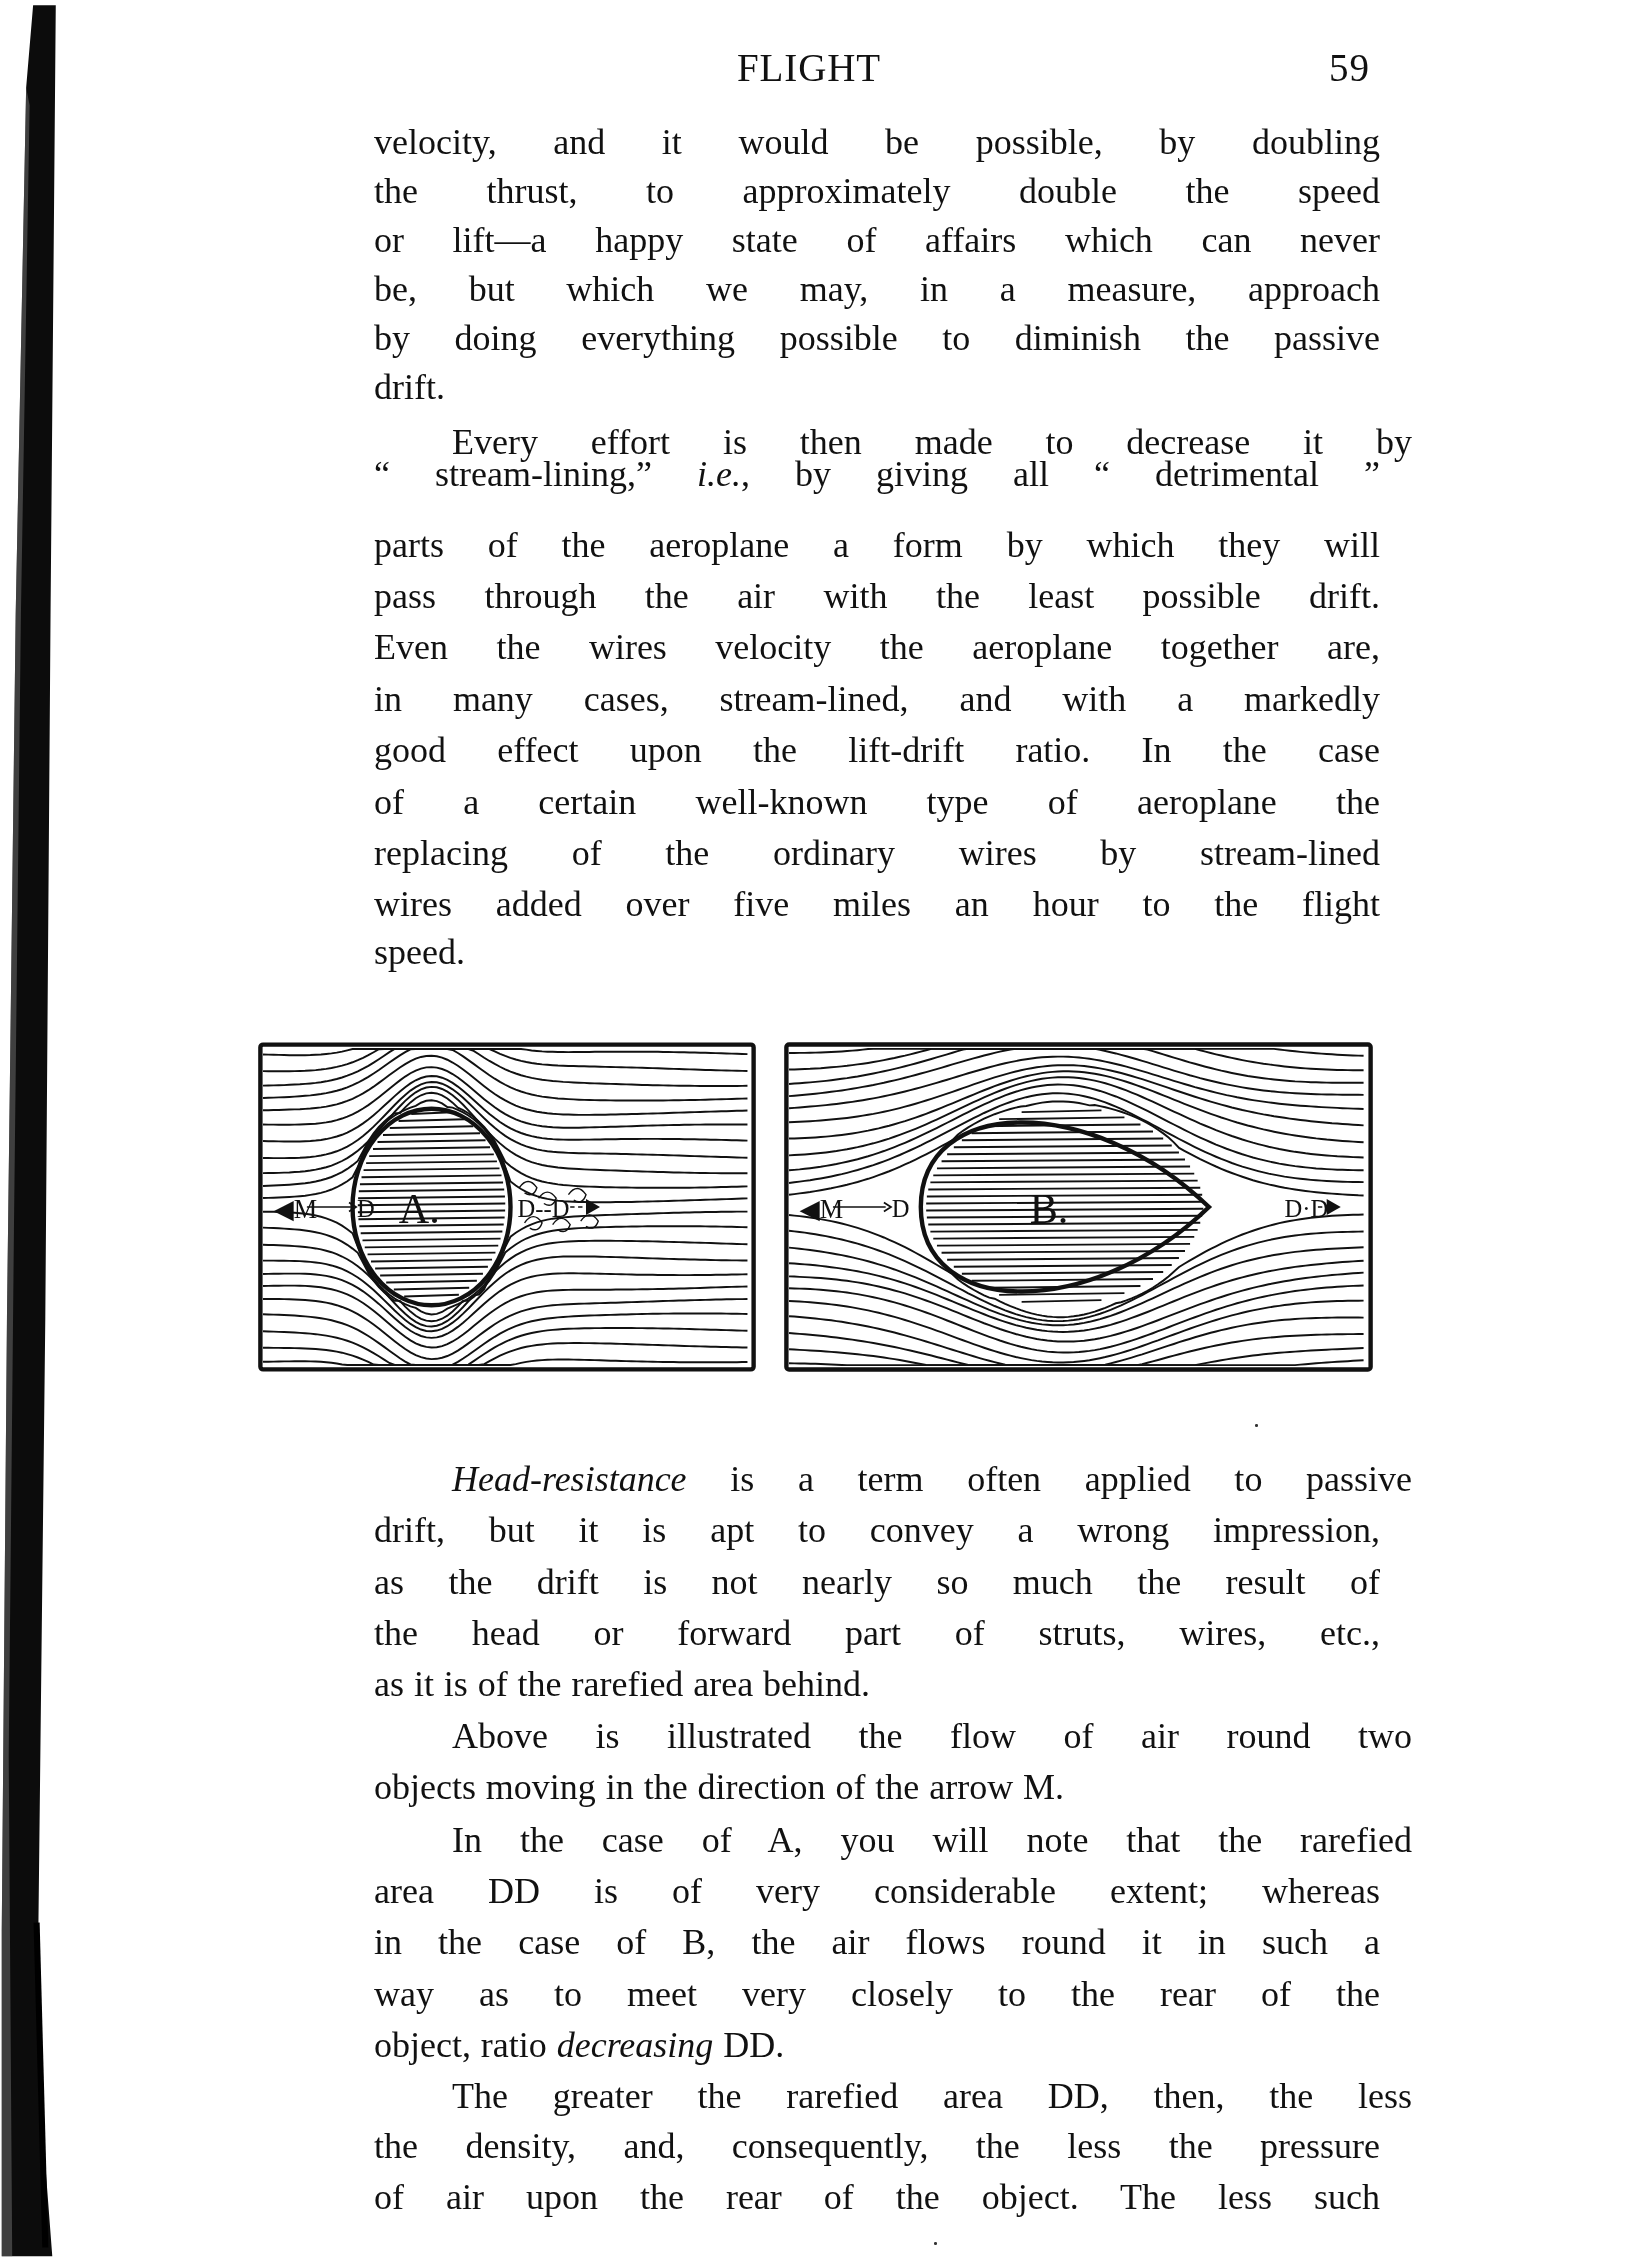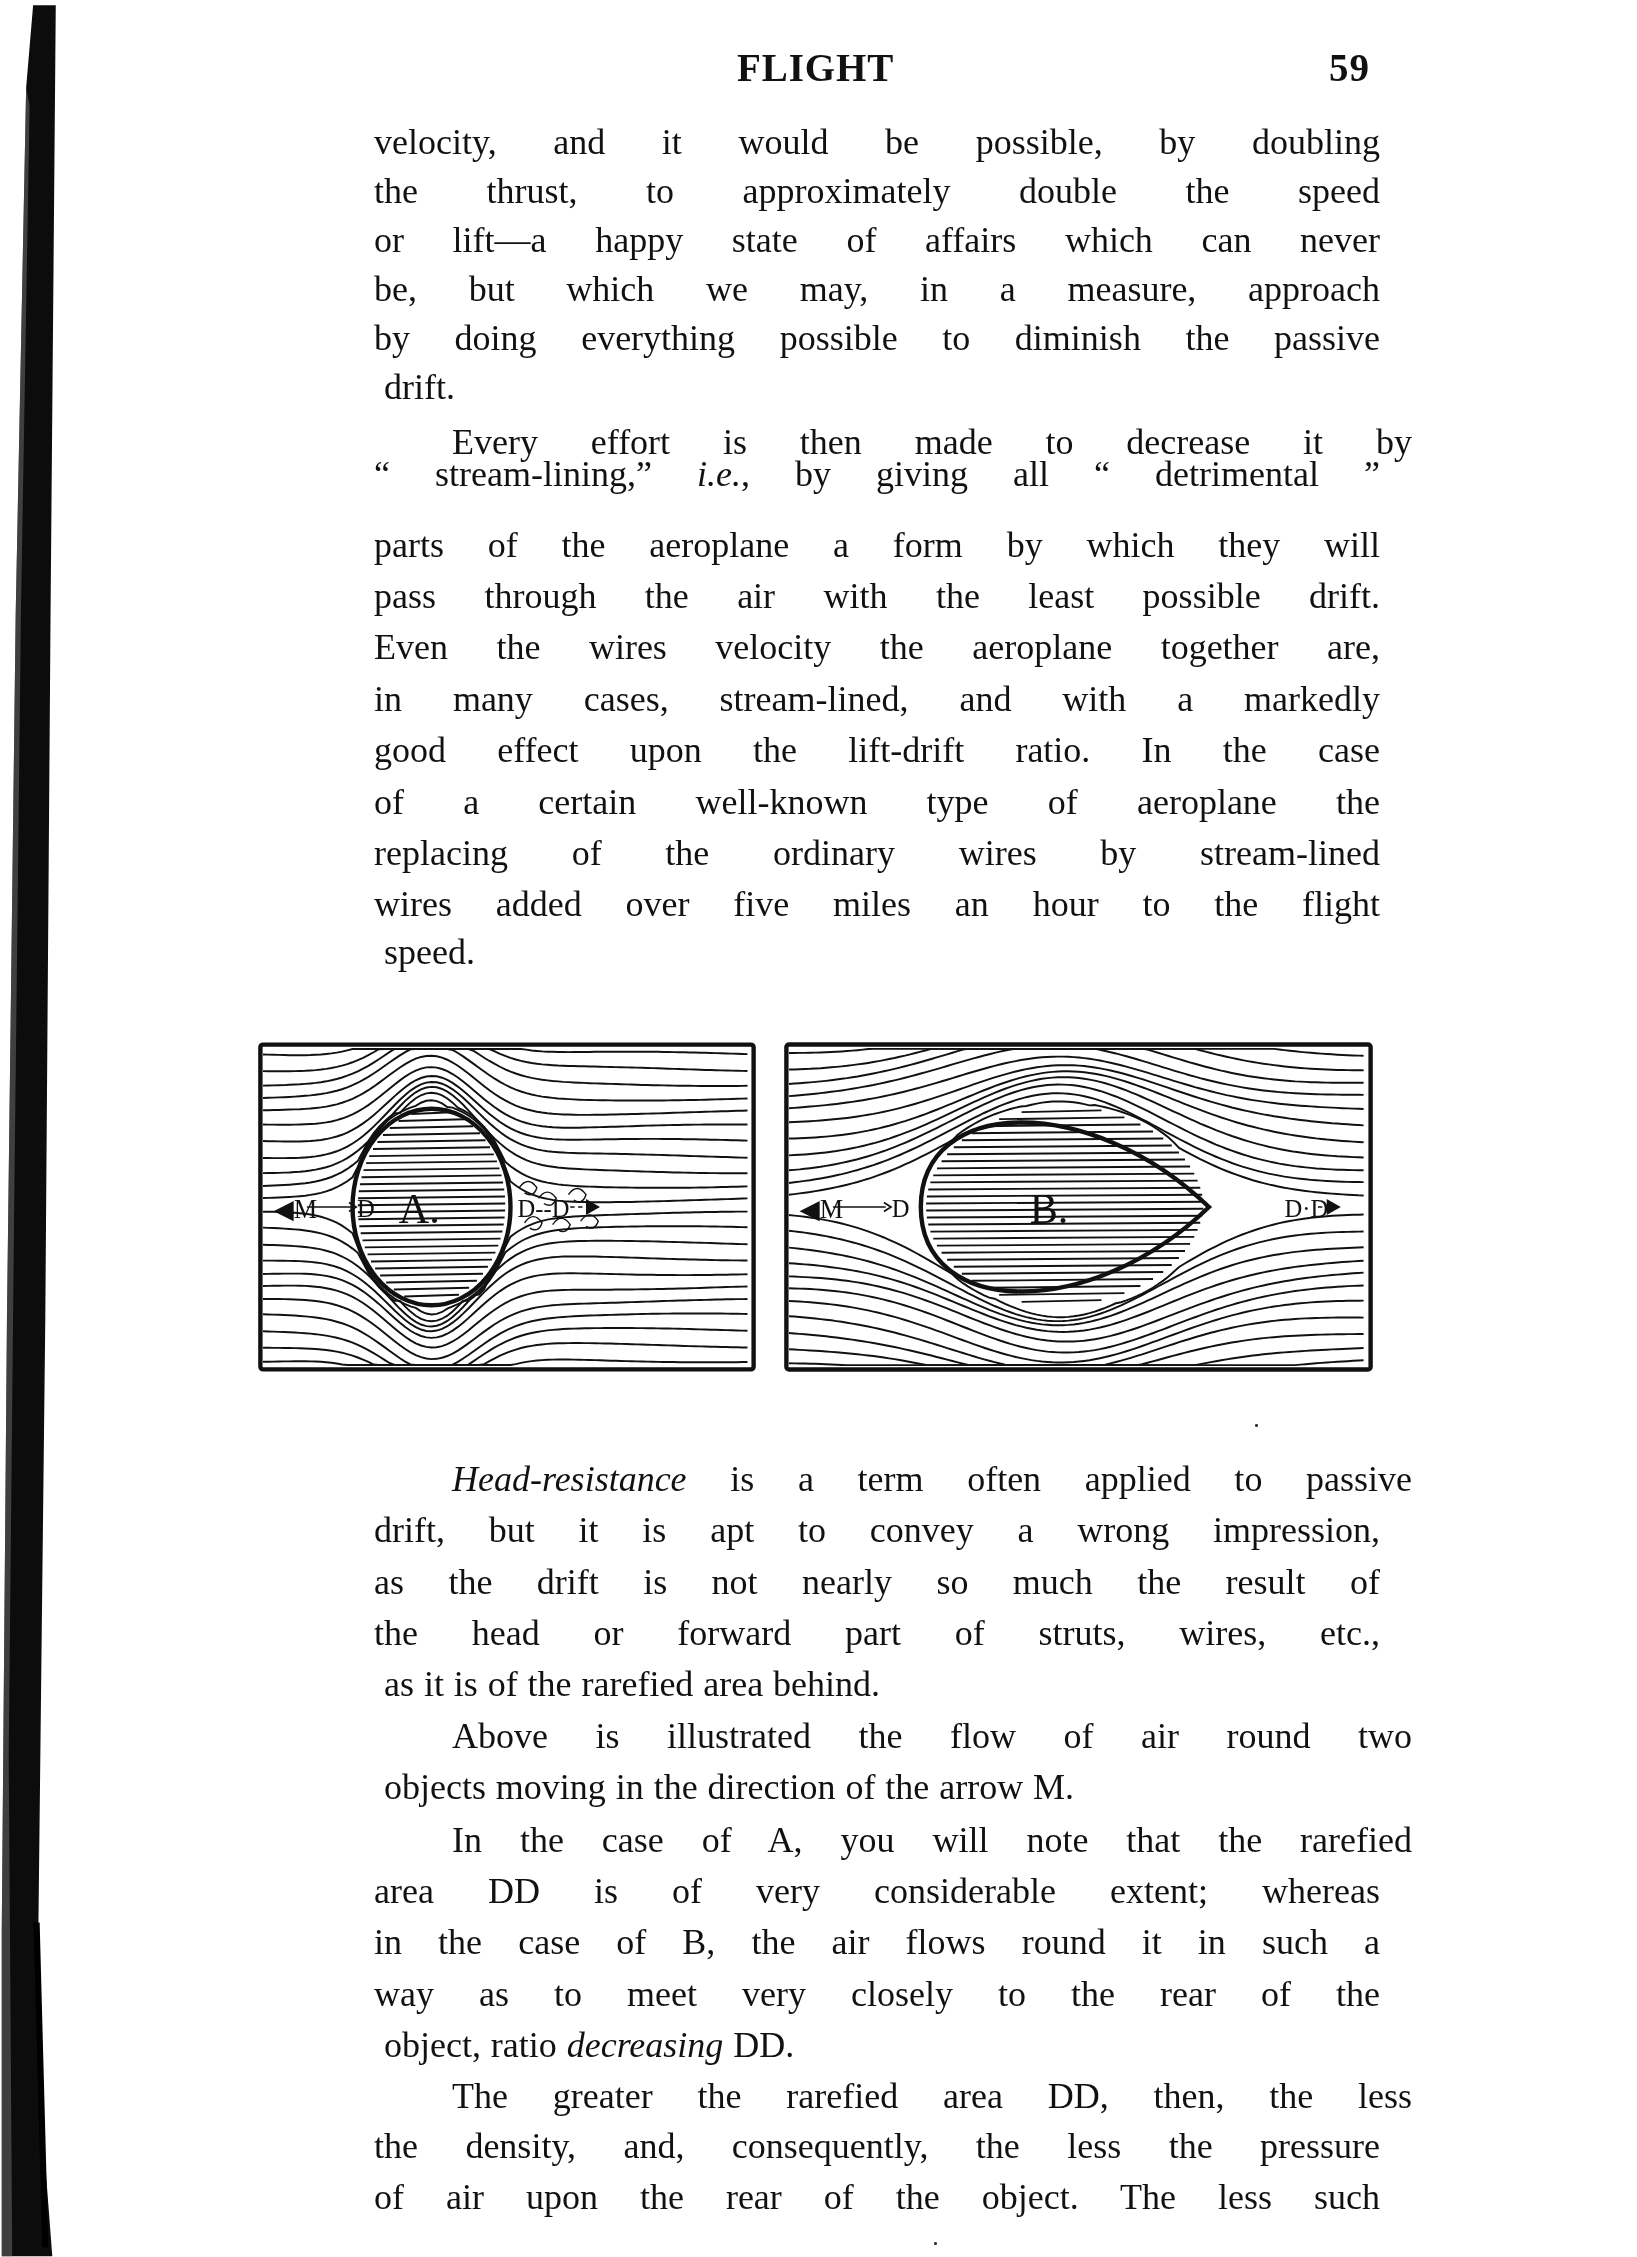--- a/index.html
+++ b/index.html
@@ -1,22 +1,22 @@
 <!DOCTYPE html>
 <html style="font-size:14px"><head>
 <meta charset="utf-8">
 <style>
   html, body { margin:0; padding:0; background:#ffffff; }
   body { width:1637px; height:2258px; position:relative; overflow:hidden; font-family:"Liberation Serif","DejaVu Serif",serif; color:#111; }
   .binding { position:absolute; left:0; top:0; width:61px; height:2258px; }
-  .runhead { position:absolute; top:46px; font-size:39px; letter-spacing:0.9px; line-height:44px;font-weight:bold; }
+  .runhead { position:absolute; top:46px; font-size:39px; letter-spacing:0.9px; line-height:44px; }
   #rh-title { left:737px; }
   #rh-page { left:1329px; }
   .line { position:absolute; left:374px; width:1006px; font-size:36px; line-height:49px; height:49px; white-space:nowrap; text-align:justify; text-align-last:justify; word-spacing:0.9px; }
-  .line.last { text-align-last:left;margin-left:10px; }
+  .line.last { text-align-last:left; }
   .line.indent { left:420px; width:960px;margin-left:32px; }
   .line i { font-style:italic; }
   .fig { position:absolute; }
   #figA { left:256px; top:1040px; width:502px; height:334px; }
   #figB { left:782px; top:1040px; width:593px; height:334px; }
   .speck { position:absolute; background:#333; border-radius:50%; }
 </style>
 </head>
 <body>
 

